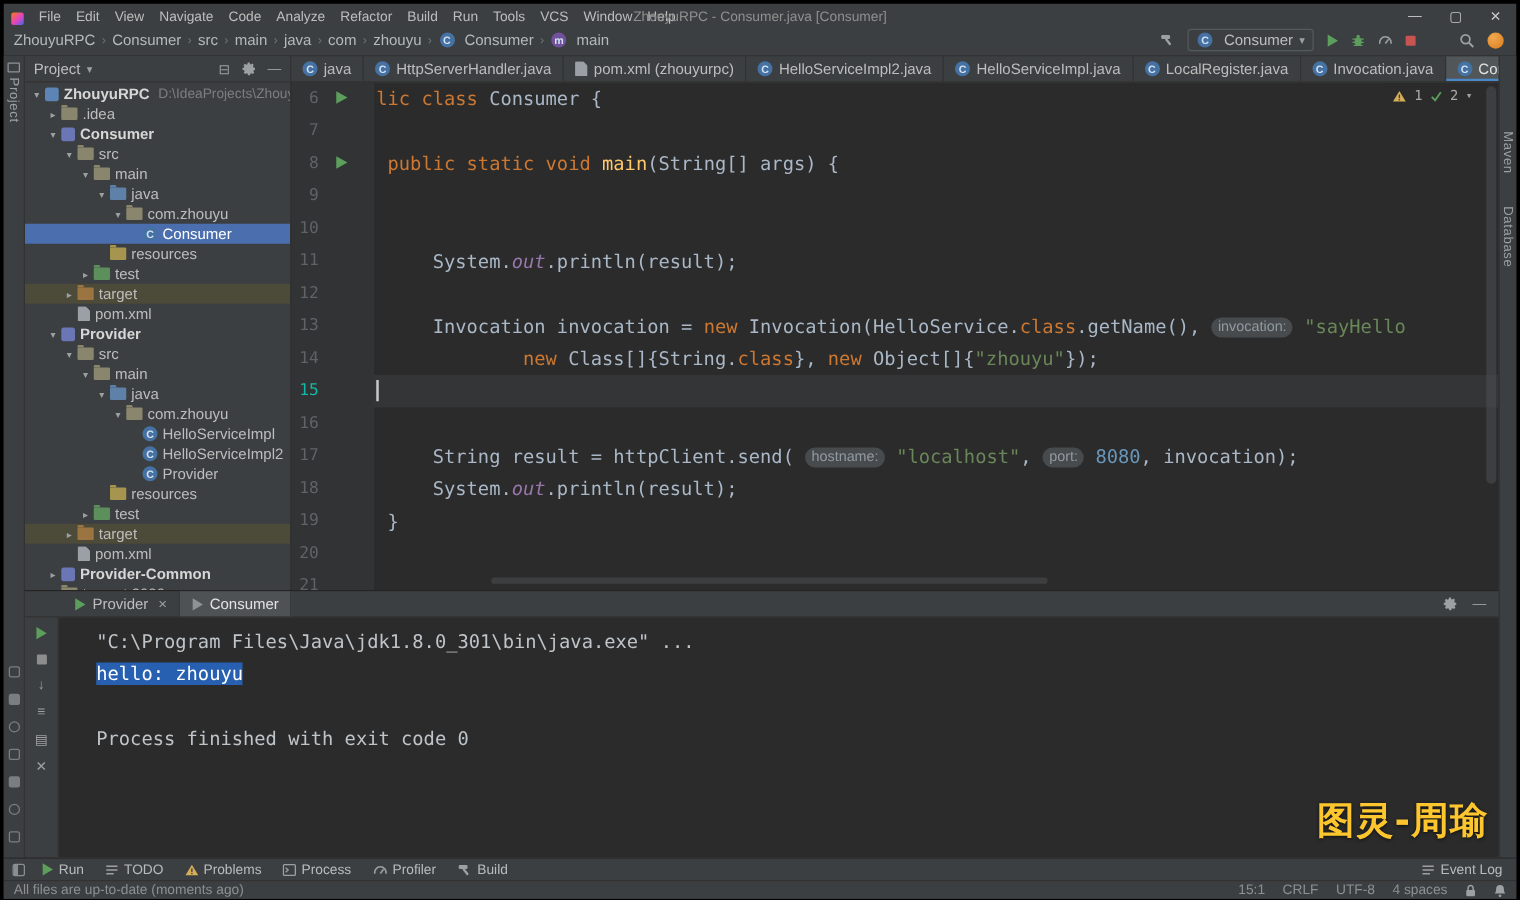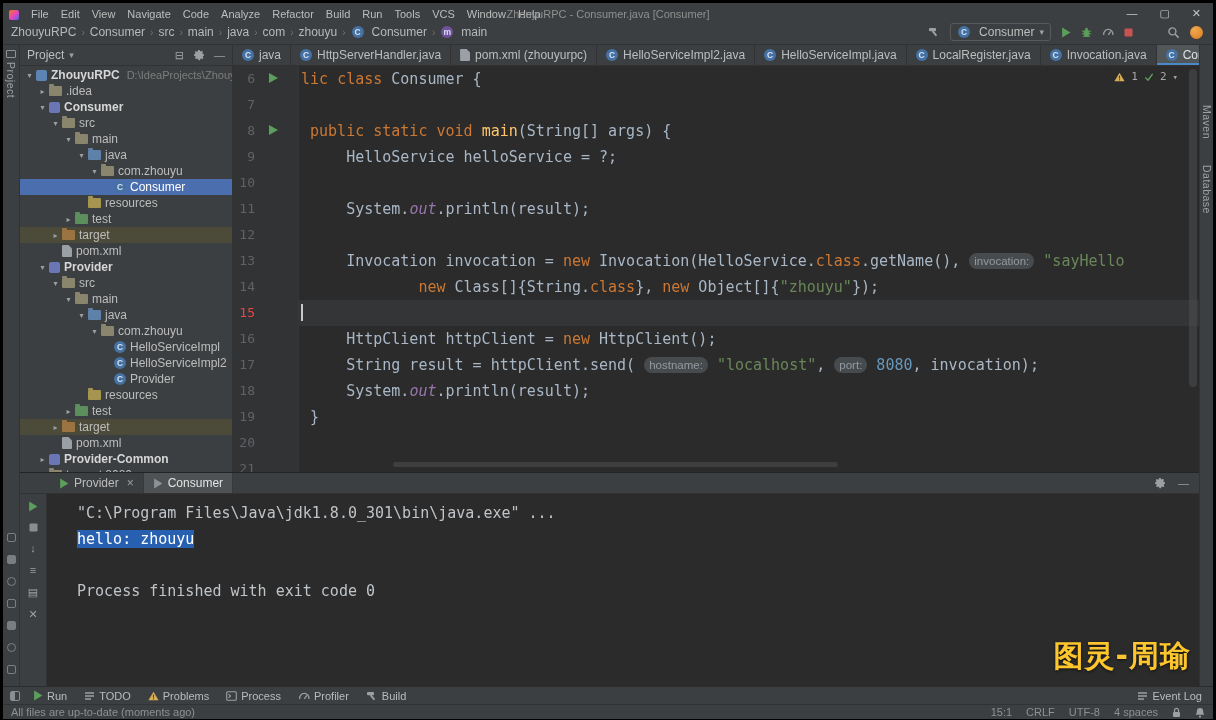--- a/index.html
+++ b/index.html
@@ -76,21 +76,21 @@
 .tabbar{height:21px;background:#3c3f41;border-bottom:1px solid #323232;display:flex;font-size:12px;color:#bdbdbd;overflow:hidden;flex:none}
 .tab{display:flex;align-items:center;gap:5px;padding:0 9px;border-right:1px solid #323232;flex:none;cursor:default}
 .tab .ti{margin:0}
 .tab.active{background:#515658;color:#e2e2e2;box-shadow:inset 0 -2px 0 #4a88c7}
 .editor{flex:1;position:relative;overflow:hidden;font-family:"DejaVu Sans Mono","Liberation Mono",monospace;font-size:15px}
 .gutter-bg{position:absolute;left:0;top:0;bottom:0;width:66px;background:#313335;border-right:1px solid #353739}
 .code-area{position:absolute;left:0;top:0;right:0}
 .code-line{height:26px;line-height:26px;position:relative;color:#a9b7c6}
 .code-line.current::before{content:"";position:absolute;left:66px;right:0;top:0;bottom:0;background:#333536}
 .ln{position:absolute;left:2px;width:20px;text-align:right;color:#606366;font-size:13px;font-family:"DejaVu Sans Mono",monospace}
-.code-line.current .ln{color:#ef4444}
+.code-line.current .ln{color:#14b8a6}
 .run-mark{position:absolute;left:36px;top:7px;width:0;height:0;border-left:9px solid #5c9e5c;border-top:5.5px solid transparent;border-bottom:5.5px solid transparent;cursor:pointer}
 .code-text{position:absolute;left:68px;top:0;height:26px;white-space:pre}
 .c-k{color:#cc7832}.c-s{color:#6a8759}.c-n{color:#6897bb}.c-m{color:#ffc66b}
 .c-f{color:#9876aa;font-style:italic}.c-d{color:#a9b7c6}
 .chip{display:inline-block;background:#474b4e;color:#929aa1;border-radius:8px;padding:0 5px;font-family:"Liberation Sans",sans-serif;font-size:11.5px;line-height:16px;vertical-align:1.5px}
 .caret{display:inline-block;width:2px;height:17px;background:#c8c8c8;vertical-align:-3px}
 .inspections{position:absolute;top:3px;right:16px;display:flex;align-items:center;gap:6px;font-size:11px;color:#a8a8a8;background:rgba(43,43,43,.9);padding:1px 5px;border-radius:3px}
 .vscroll{position:absolute;top:3px;right:2px;width:8px;height:318px;background:#4c4f51;opacity:.55;border-radius:4px}
 .hscroll{position:absolute;bottom:5px;left:160px;width:445px;height:5px;background:#4c4f51;opacity:.55;border-radius:3px}
 
@@ -433,21 +433,20 @@
                     <span class="ln">7</span>
                     <span class="code-text"></span>
                   </div>
                   <div class="code-line">
                     <span class="ln">8</span>
                     <span class="run-mark"></span>
                     <span class="code-text"><span class="c-d"> </span><span class="c-k">public</span><span class="c-d"> </span><span class="c-k">static</span><span class="c-d"> </span><span class="c-k">void</span><span class="c-d"> </span><span class="c-m">main</span><span class="c-d">(String[] args) {</span></span>
                   </div>
                   <div class="code-line">
                     <span class="ln">9</span>
-                    <span class="code-text"><span class="c-d">     HelloService helloService = ?;</span></span>
                   </div>
                   <div class="code-line">
                     <span class="ln">10</span>
                   </div>
                   <div class="code-line">
                     <span class="ln">11</span>
                     <span class="code-text"><span class="c-d">     System.</span><span class="c-f">out</span><span class="c-d">.println(result);</span></span>
                   </div>
                   <div class="code-line">
                     <span class="ln">12</span>
@@ -460,21 +459,20 @@
                   <div class="code-line">
                     <span class="ln">14</span>
                     <span class="code-text"><span class="c-d">             </span><span class="c-k">new</span><span class="c-d"> Class[]{String.</span><span class="c-k">class</span><span class="c-d">}, </span><span class="c-k">new</span><span class="c-d"> Object[]{</span><span class="c-s">"zhouyu"</span><span class="c-d">});</span></span>
                   </div>
                   <div class="code-line current">
                     <span class="ln">15</span>
                     <span class="code-text"><span class="caret"></span></span>
                   </div>
                   <div class="code-line">
                     <span class="ln">16</span>
-                    <span class="code-text"><span class="c-d">     HttpClient httpClient = </span><span class="c-k">new</span><span class="c-d"> HttpClient();</span></span>
                   </div>
                   <div class="code-line">
                     <span class="ln">17</span>
                     <span class="code-text"><span class="c-d">     String result = httpClient.send( </span><span class="chip">hostname:</span><span class="c-d"> </span><span class="c-s">"localhost"</span><span class="c-d">, </span><span class="chip">port:</span><span class="c-d"> </span><span class="c-n">8080</span><span class="c-d">, invocation);</span></span>
                   </div>
                   <div class="code-line">
                     <span class="ln">18</span>
                     <span class="code-text"><span class="c-d">     System.</span><span class="c-f">out</span><span class="c-d">.println(result);</span></span>
                   </div>
                   <div class="code-line">

